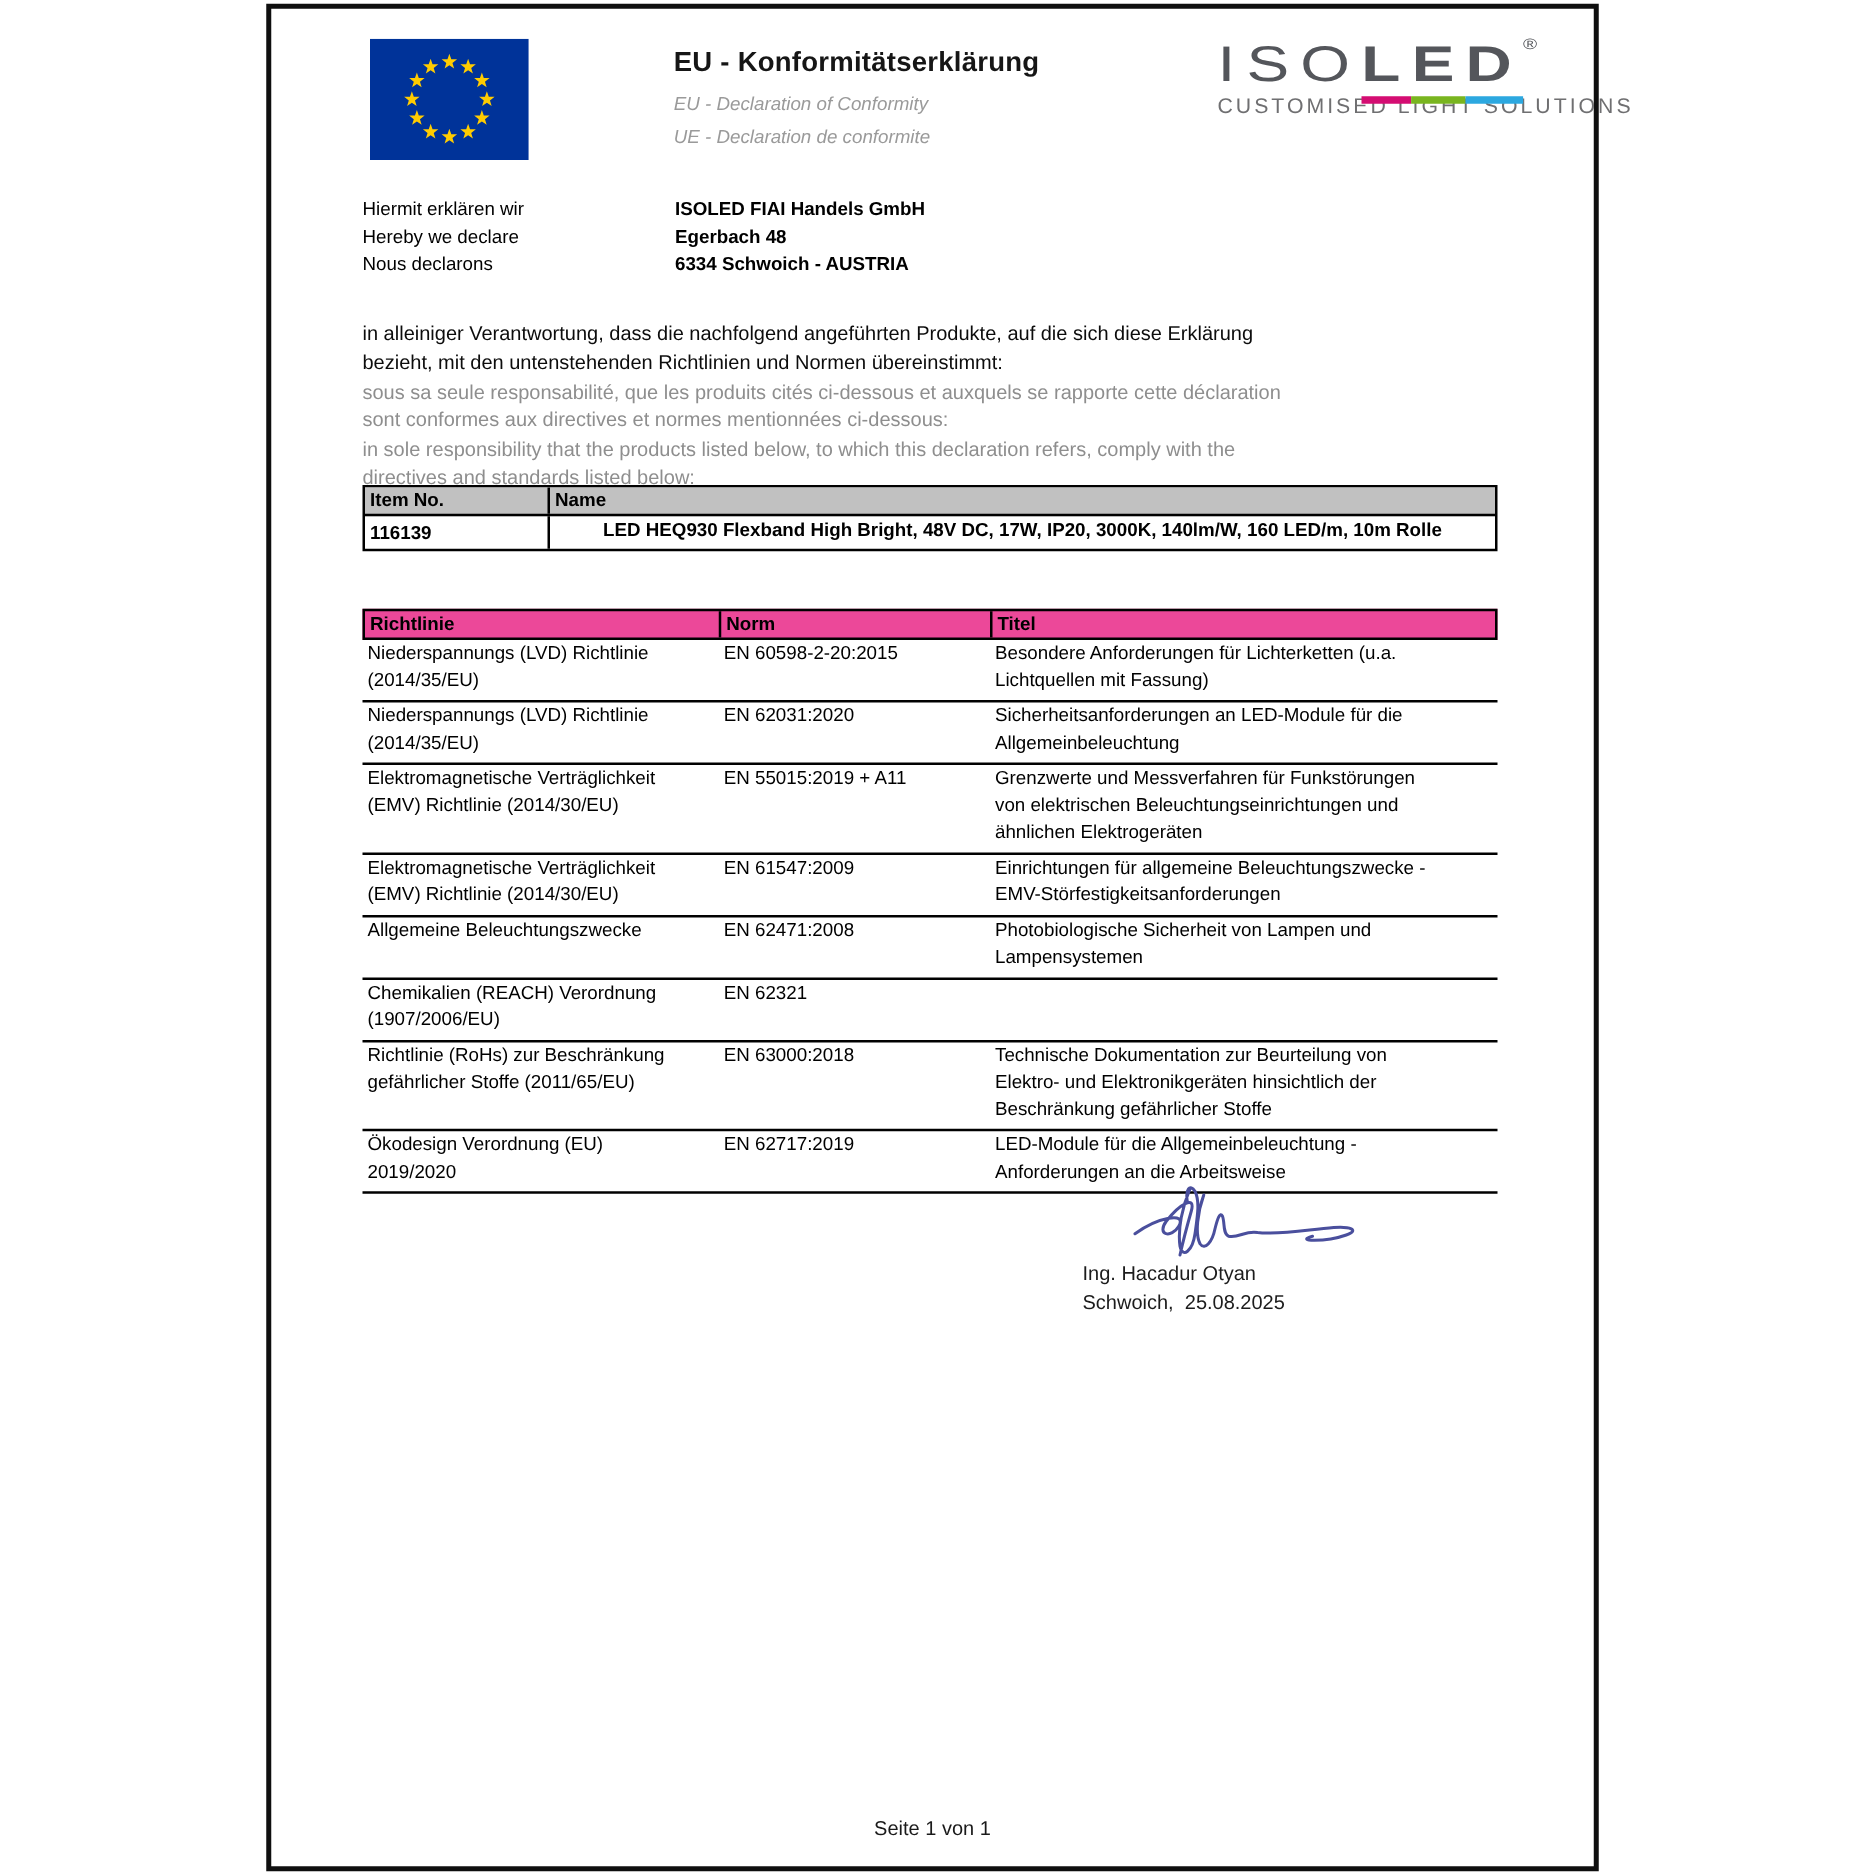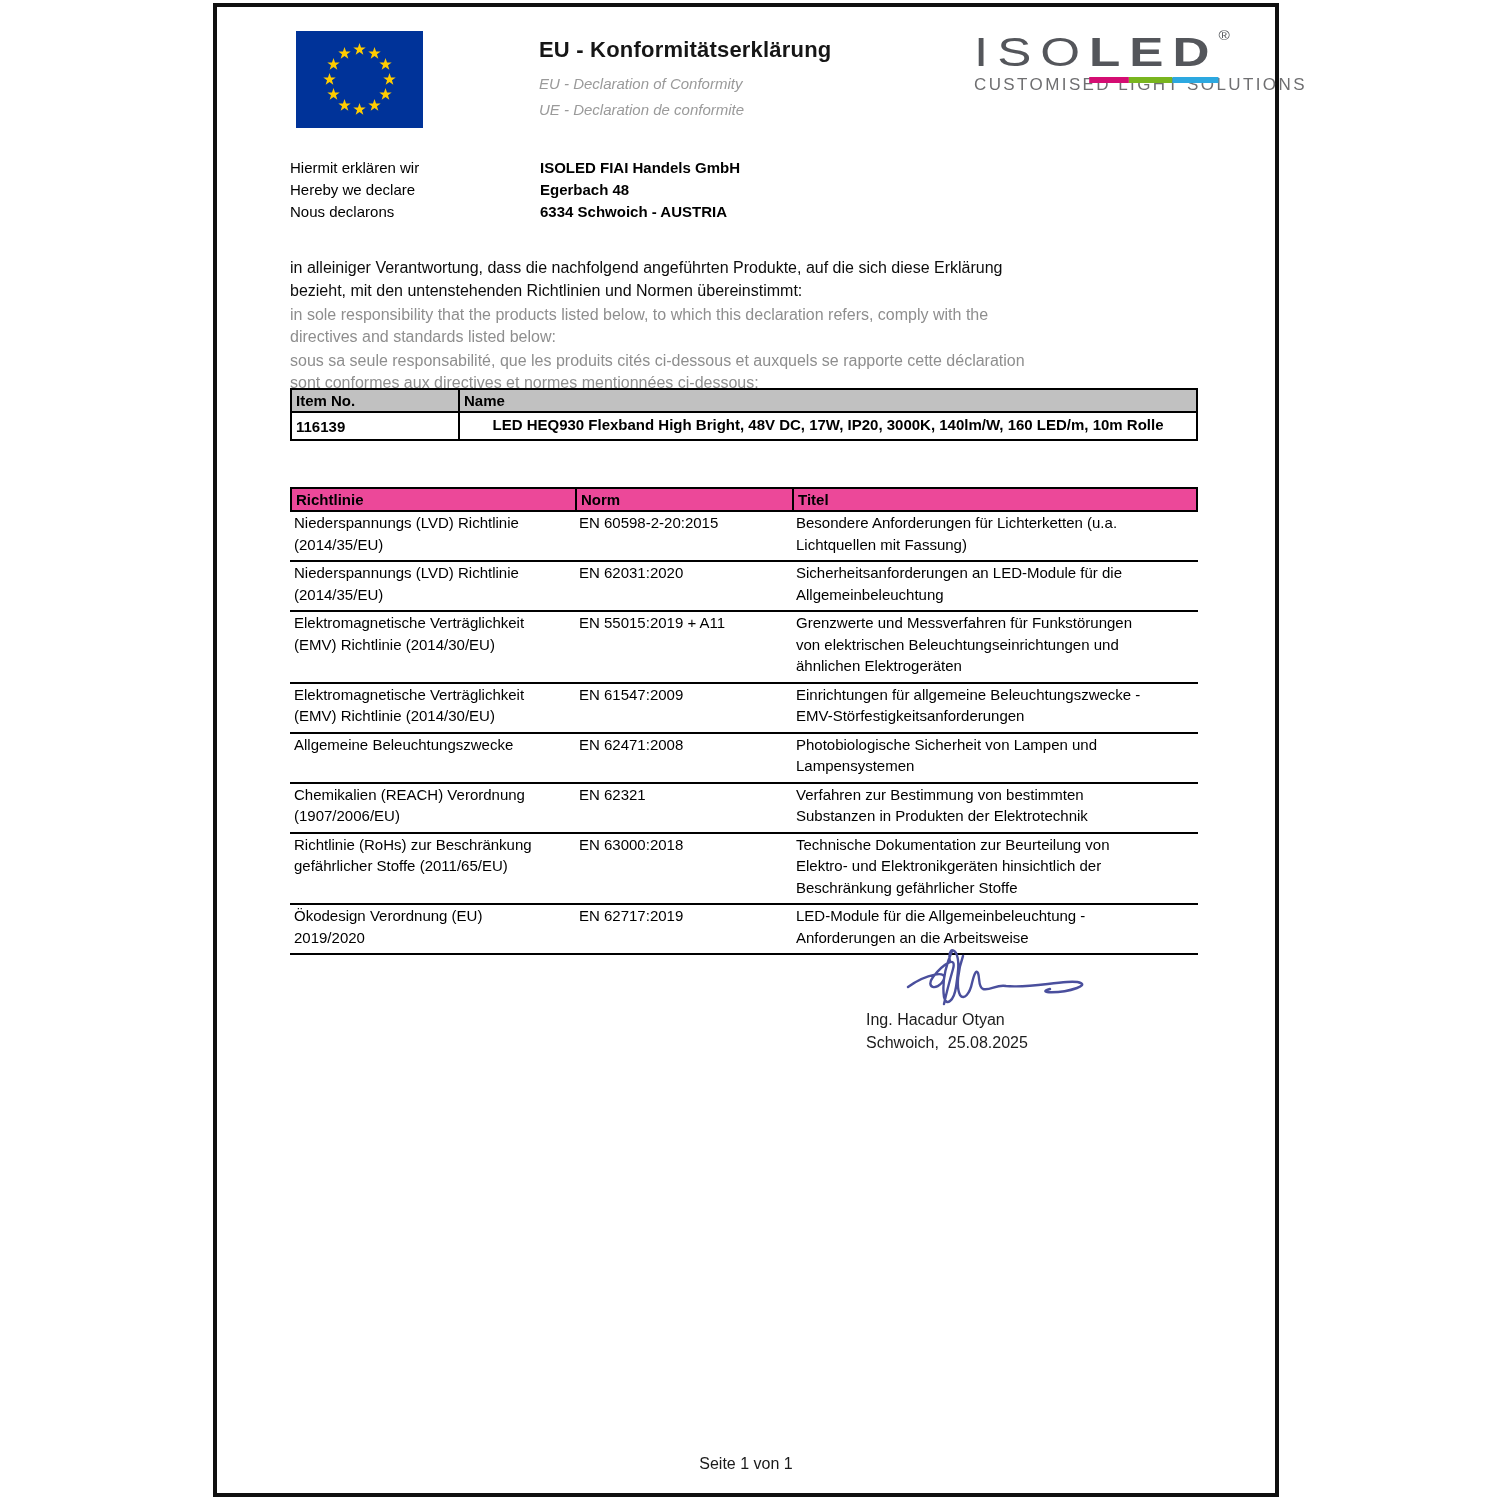--- a/index.html
+++ b/index.html
@@ -41,21 +41,21 @@
   .statement{left:73px;top:249px;width:766px;font-size:16px;}
   .statement p{margin:0 0 2px 0;line-height:22px;}
   .statement .de{color:#0c0c0c;line-height:23px;}
   .statement .gray{color:#8e8e8e;}
   
   .t-wrap{left:73px;width:908px;box-sizing:border-box;font-size:15px;}
   .item-table{top:381px;border:2px solid #000;}
   .thead{display:flex;background:#c1c1c1;font-weight:bold;}
   .item-table .thead{border-bottom:2px solid #000;}
   .cell{box-sizing:border-box;padding:2px 4px;}
-  .item-table .c1{width:168px;border-right:2px solid #000;}
+  .item-table .c1{width:148px;border-right:2px solid #000;}
   .item-table .c2{flex:1;}
   .item-table .trow{display:flex;font-weight:bold;text-align:center;}
   .item-table .trow .c1{display:flex;align-items:center;}
   .item-table .trow .c2{line-height:22px;padding-top:1px;padding-bottom:3px;}
   .dir-table{top:480px;}
   .dir-head{display:flex;background:#ec4899;font-weight:bold;border:2px solid #000;box-sizing:border-box;}
   .dir-head .h1{width:285px;border-right:2px solid #000;}
   .dir-head .h2{width:217px;border-right:2px solid #000;}
   .dir-head .h3{flex:1;}
   .drow{display:flex;border-bottom:2px solid #000;padding:0 0 5px 0;line-height:21.5px;}
@@ -112,22 +112,22 @@
       <div class="val">Egerbach 48</div>
     </div>
     <div class="declare-row">
       <div class="lab">Nous declarons</div>
       <div class="val">6334 Schwoich - AUSTRIA</div>
     </div>
   </div>
 
   <div class="abs statement">
     <p class="de">in alleiniger Verantwortung, dass die nachfolgend angeführten Produkte, auf die sich diese Erklärung bezieht, mit den untenstehenden Richtlinien und Normen übereinstimmt:</p>
+    <p class="gray">sous sa seule responsabilité, que les produits cités ci-dessous et auxquels se rapporte cette déclaration sont conformes aux directives et normes mentionnées ci-dessous:</p>
     <p class="gray">in sole responsibility that the products listed below, to which this declaration refers, comply with the directives and standards listed below:</p>
-    <p class="gray">sous sa seule responsabilité, que les produits cités ci-dessous et auxquels se rapporte cette déclaration sont conformes aux directives et normes mentionnées ci-dessous:</p>
   </div>
 
   <div class="abs t-wrap item-table">
     <div class="thead">
       <div class="cell c1">Item No.</div>
       <div class="cell c2">Name</div>
     </div>
     <div class="trow">
       <div class="cell c1">116139</div>
       <div class="cell c2">LED HEQ930 Flexband High Bright, 48V DC, 17W, IP20, 3000K, 140lm/W, 160 LED/m, 10m Rolle</div>
@@ -162,21 +162,20 @@
         <div class="d3">Einrichtungen für allgemeine Beleuchtungszwecke - EMV-Störfestigkeitsanforderungen</div>
       </div>
       <div class="drow">
         <div class="d1">Allgemeine Beleuchtungszwecke</div>
         <div class="d2">EN 62471:2008</div>
         <div class="d3">Photobiologische Sicherheit von Lampen und Lampensystemen</div>
       </div>
       <div class="drow">
         <div class="d1">Chemikalien (REACH) Verordnung (1907/2006/EU)</div>
         <div class="d2">EN 62321</div>
-        <div class="d3">Verfahren zur Bestimmung von bestimmten Substanzen in Produkten der Elektrotechnik</div>
       </div>
       <div class="drow">
         <div class="d1">Richtlinie (RoHs) zur Beschränkung gefährlicher Stoffe (2011/65/EU)</div>
         <div class="d2">EN 63000:2018</div>
         <div class="d3">Technische Dokumentation zur Beurteilung von Elektro- und Elektronikgeräten hinsichtlich der Beschränkung gefährlicher Stoffe</div>
       </div>
       <div class="drow">
         <div class="d1">Ökodesign Verordnung (EU) 2019/2020</div>
         <div class="d2">EN 62717:2019</div>
         <div class="d3">LED-Module für die Allgemeinbeleuchtung - Anforderungen an die Arbeitsweise</div>

